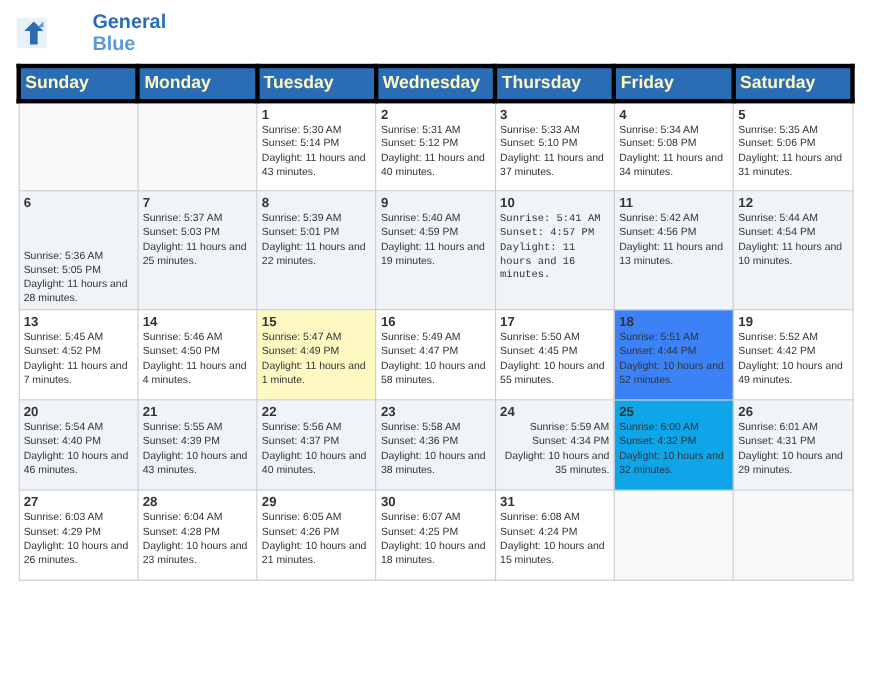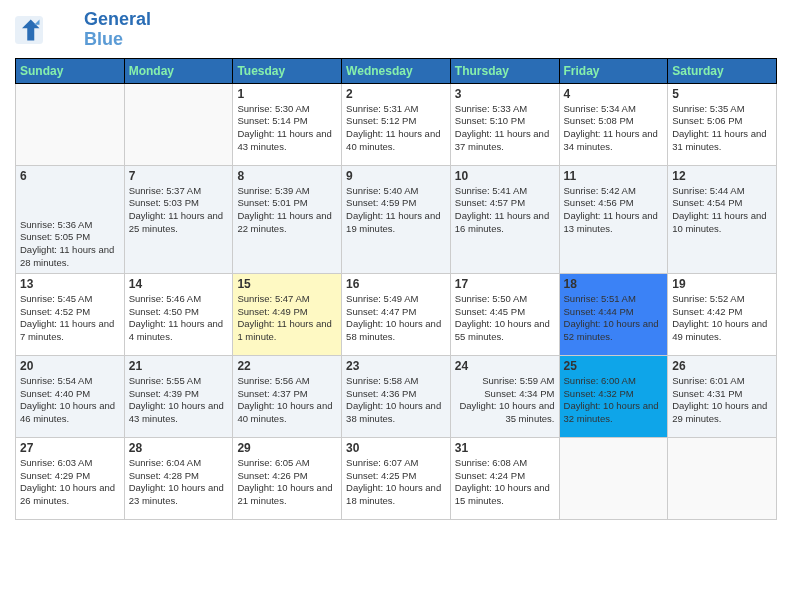--- a/index.html
+++ b/index.html
@@ -50,26 +50,26 @@
       font-size: 14px;
       color: #555;
     }
     .calendar {
       width: 100%;
       border-collapse: collapse;
       table-layout: fixed;
     }
     .calendar th {
       background: #2a6db5;
-      color: #86efac;
-      font-size: 12px;
+      color: #fef9c3;
+      font-size: 16px;
       font-weight: bold;
       padding: 5px 4px;
       text-align: left;
-      border: 1px solid #000000;
+      border: 4px solid #000000;
     }
     .calendar td {
       border: 1px solid #ccc;
       vertical-align: top;
       padding: 3px 4px;
       font-size: 10px;
       color: #333;
       height: 82px;
       background: #fff;
     }
@@ -183,21 +183,21 @@
 Daylight: 11 hours and 22 minutes.</div>
           </td>
           <td style="background: rgb(240, 244, 248);">
             <span class="day-num">9</span>
             <div class="day-info" style="white-space: pre-line;">Sunrise: 5:40 AM
 Sunset: 4:59 PM
 Daylight: 11 hours and 19 minutes.</div>
           </td>
           <td style="background: rgb(240, 244, 248);">
             <span class="day-num">10</span>
-            <div class="day-info" style="white-space: pre-line;">Sunrise: 5:41 AM
+            <div class="day-info" style="white-space: pre-line; font-family: Liberation Mono, monospace;">Sunrise: 5:41 AM
 Sunset: 4:57 PM
 Daylight: 11 hours and 16 minutes.</div>
           </td>
           <td style="background: rgb(240, 244, 248);">
             <span class="day-num">11</span>
             <div class="day-info" style="white-space: pre-line;">Sunrise: 5:42 AM
 Sunset: 4:56 PM
 Daylight: 11 hours and 13 minutes.</div>
           </td>
           <td style="background: rgb(240, 244, 248);">

